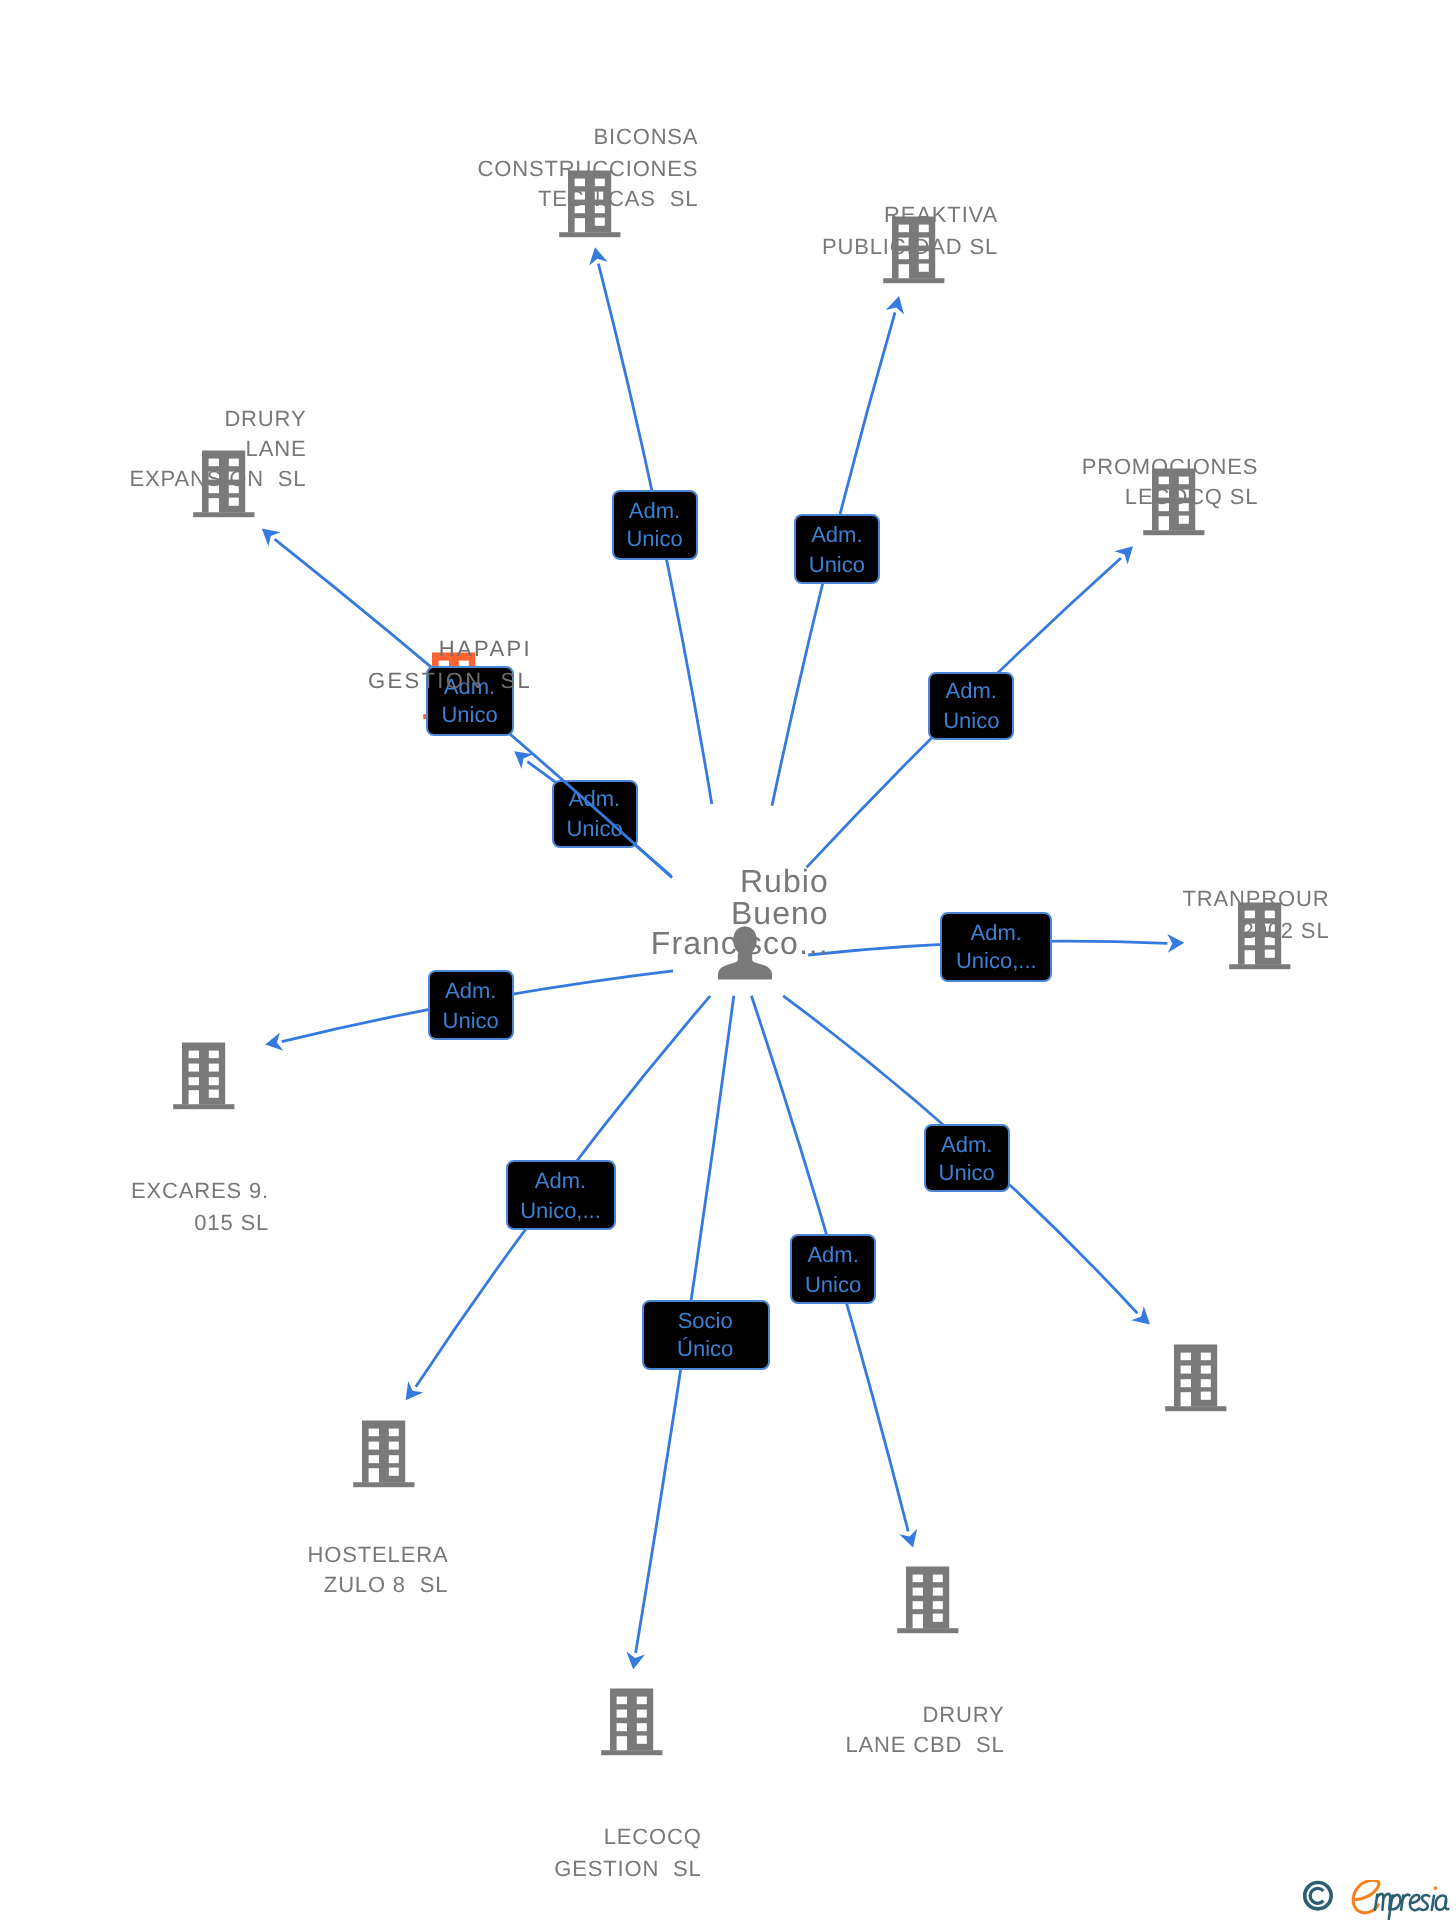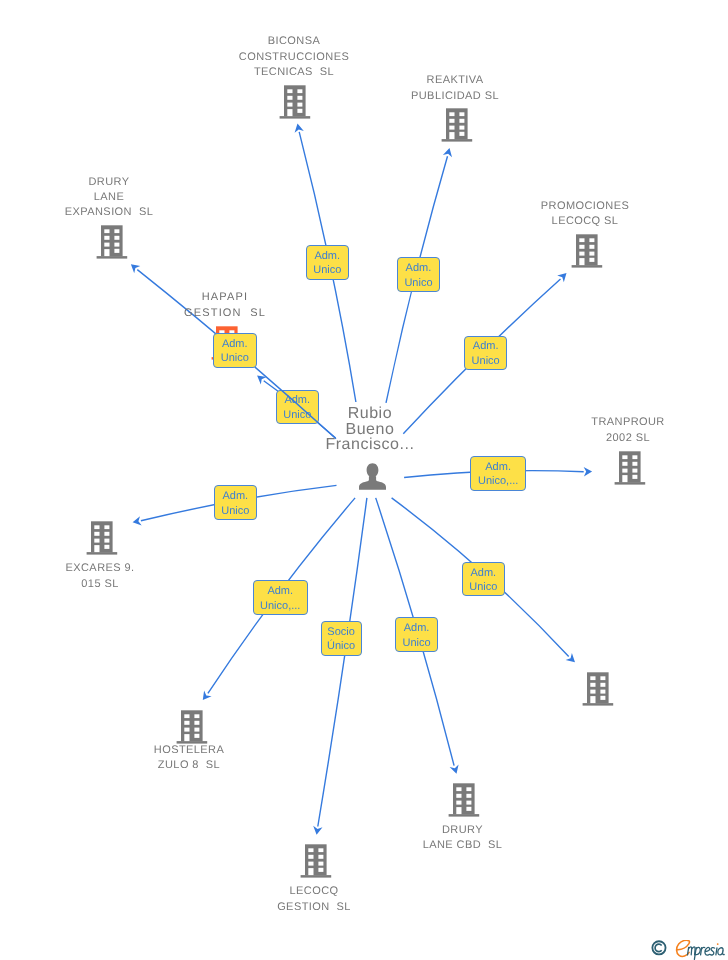--- a/index.html
+++ b/index.html
@@ -1,21 +1,21 @@
 <!DOCTYPE html>
 <html><head>
 <meta charset="utf-8">
 <style>
 html,body{margin:0;padding:0;}
 body{width:728px;height:960px;background:#fff;font-family:"Liberation Sans",sans-serif;overflow:hidden;position:relative;-webkit-font-smoothing:antialiased;text-rendering:geometricPrecision;}
 #stage{position:absolute;left:0;top:0;width:728px;height:960px;z-index:0;}
 .edge-layer{position:absolute;left:0;top:0;width:728px;height:960px;pointer-events:none;}
 .node-icon{position:absolute;}
-.node-label{position:absolute;text-align:center;color:#787878;font-size:11px;letter-spacing:0.42px;line-height:15.2px;white-space:pre;transform:translateX(-50%);}
-.edge-label{position:absolute;border:1.7px solid #4a86d6;border-radius:4px;background:#fde047;color:#3d7fd1;font-size:11px;line-height:14.6px;text-align:center;box-sizing:border-box;white-space:pre;display:flex;flex-direction:column;justify-content:center;align-items:center;padding-top:2.4px;}
+.node-label{position:absolute;text-align:right;color:#787878;font-size:11px;letter-spacing:0.42px;line-height:15.2px;white-space:pre;transform:translateX(-50%);margin-top:28px;}
+.edge-label{position:absolute;border:1.7px solid #4a86d6;border-radius:4px;background:#000000;color:#3d7fd1;font-size:11px;line-height:14.6px;text-align:center;box-sizing:border-box;white-space:pre;display:flex;flex-direction:column;justify-content:center;align-items:center;padding-top:2.4px;}
 .wm{position:absolute;left:651px;top:939.5px;}
 
 </style>
 </head>
 <body>
 
 <div id="stage">
 <svg class="edge-layer" width="728" height="960">
 <path d="M335.6,438.0 Q300.0,406.6 263.7,380.8" fill="none" stroke="#357ade" stroke-width="1.4"></path>
 <path d="M257.1,375.6 L266.6,377.1 L261.7,379.3 L260.8,384.5 Z" fill="#357ade"></path>
@@ -73,21 +73,21 @@
 <svg class="edge-layer" width="728" height="960">
 <path d="M375.7,497.9 Q419.3,628.6 454.1,765.7" fill="none" stroke="#357ade" stroke-width="1.4"></path>
 <path d="M456.5,773.8 L449.6,767.1 L454.8,768.2 L458.6,764.4 Z" fill="#357ade"></path>
 </svg>
 <div class="edge-label" style="left:394.8px;top:617.2px;width:43.5px;height:34.5px">Adm.
 Unico</div>
 <svg class="edge-layer" width="728" height="960">
 <path d="M366.9,497.9 Q345.6,659.4 317.8,826.5" fill="none" stroke="#357ade" stroke-width="1.4"></path>
 <path d="M316.6,834.8 L313.2,825.8 L317.5,829.0 L322.5,827.2 Z" fill="#357ade"></path>
 </svg>
-<div class="edge-label" style="left:320.6px;top:621px;width:41px;height:34.5px">Socio
+<div class="edge-label" style="left:320.6px;top:650px;width:64px;height:34.5px">Socio
 Único</div>
 <div class="node-icon" style="left:279.1px;top:84.6px">
 <svg class="bicon" width="32" height="34" viewBox="0 0 32 34">
         <path fill="#7a7a7a" d="M5.0 0.3 h21.6 v31.0 h-21.6 z"></path>
         <rect fill="#7a7a7a" x="0.6" y="31.1" width="30.6" height="2.5"></rect>
         <rect fill="#fff" x="8.3" y="4.3" width="5.2" height="3.8"></rect>
         <rect fill="#fff" x="18.4" y="4.3" width="5.0" height="3.8"></rect>
         <rect fill="#fff" x="8.3" y="10.8" width="5.2" height="4.0"></rect>
         <rect fill="#fff" x="18.4" y="10.8" width="5.0" height="4.0"></rect>
         <rect fill="#fff" x="8.3" y="17.6" width="5.2" height="4.0"></rect>

